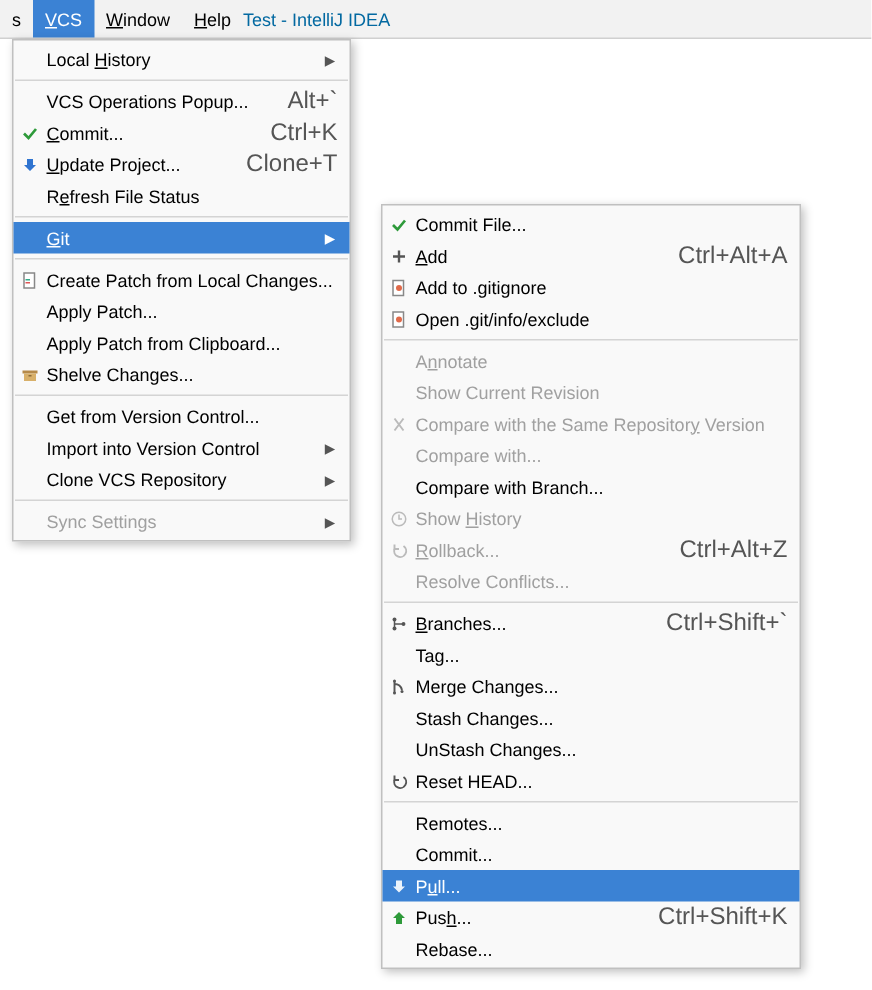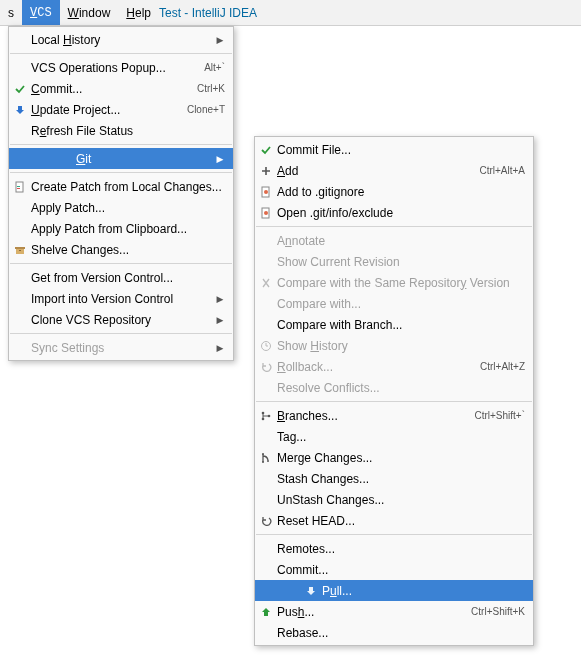--- a/index.html
+++ b/index.html
@@ -22,21 +22,20 @@
   .menubar .tab {
     padding: 0 8px;
     height: 100%;
     display: flex;
     align-items: center;
     cursor: default;
   }
   .menubar .tab.active {
     background: #3b82d4;
     color: #fff;
-    font-family: Liberation Mono, monospace;
   }
   .menubar .title {
     color: #0369a1;
   }
   .dropdown {
     position: absolute;
     background: #f9f9f9;
     box-shadow: 2px 2px 6px rgba(0,0,0,0.25);
     border: 1px solid #c0c0c0;
     padding: 2px 0;
@@ -64,26 +63,25 @@
     display: flex;
     align-items: center;
     justify-content: center;
   }
   .item .label {
     flex: 1;
     white-space: nowrap;
   }
   .item .shortcut {
     color: #555;
-    font-size: 10px;
+    font-size: 16px;
   }
   .item.highlight {
     background: #3b82d4;
     color: #fff;
-    padding-left: 45px;
   }
   .item.disabled { color: #a0a0a0; }
   .item .arrow {
     width: 10px;
     text-align: center;
     font-size: 9px;
     color: #555;
   }
   .item.highlight .arrow { color: #fff; }
   .sep {

